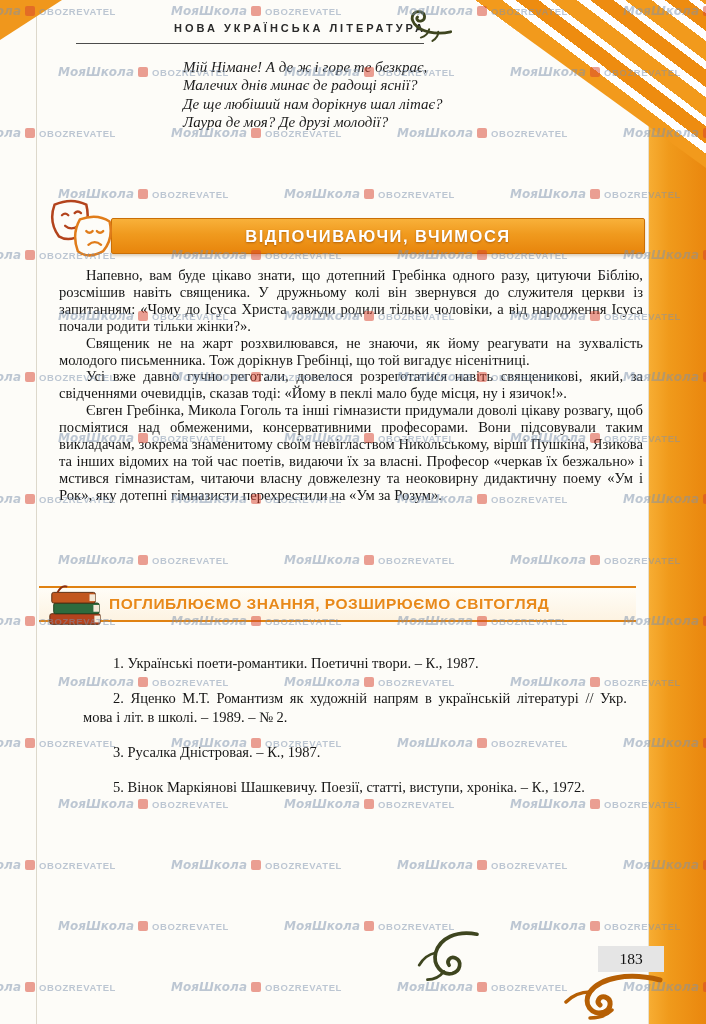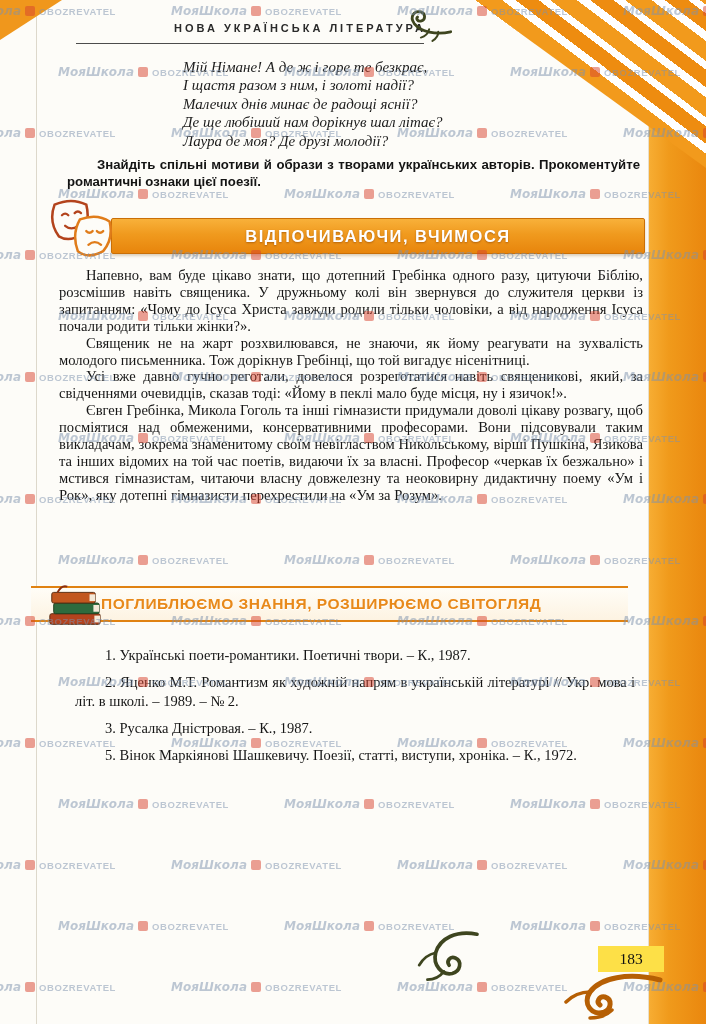--- a/index.html
+++ b/index.html
@@ -67,42 +67,42 @@
   }
   .masks-icon{position:absolute; top:196px; left:44px; width:74px; height:68px; z-index:5;}
   
   .paragraphs{
     position:absolute; top:267px; left:59px; width:584px; z-index:4;
     font-size:14.6px; line-height:16.9px; text-align:justify;
   }
   .paragraphs p{margin:0; text-indent:27px;}
   
   .banner2{
-    position:absolute; top:586px; left:31px; width:597px; height:36px; z-index:4;
+    position:absolute; top:586px; left:39px; width:597px; height:36px; z-index:4;
     border-top:2px solid #e08212; border-bottom:2px solid #e08212;
     background:linear-gradient(180deg,#fffdf7,#fdf3e2);
     display:flex; align-items:center; padding-left:70px; box-sizing:border-box;
   }
   .banner2 span{
     font-family:"Liberation Sans", sans-serif; font-weight:bold;
     font-size:15.5px; letter-spacing:.5px; color:#e8891a;
     text-shadow:0 1px 0 #fff;
   }
   .books-icon{position:absolute; top:576px; left:44px; width:62px; height:56px; z-index:5;}
   
   .references{
     position:absolute; top:638px; left:67px; width:576px; z-index:4;
     font-size:14.5px; line-height:19px; text-align:justify;
   }
-  .references p{margin:8px; text-indent:30px;}
+  .references p{margin:16px; text-indent:30px;}
   
   .bottom-ornament{position:absolute; top:928px; left:404px; width:84px; height:62px; z-index:4;}
   .page-number{
     position:absolute; top:946px; left:598px; width:66px; height:26px; z-index:6;
-    background:#fde047; text-align:center; line-height:26px;
+    background:#e5e5e5; text-align:center; line-height:26px;
     font-size:15.5px; color:#111;
   }
   .band-flourish{position:absolute; top:970px; left:542px; width:122px; height:50px; z-index:7;}
   
   .watermark-layer{position:absolute; inset:0; z-index:40; pointer-events:none;}
   .wm{position:absolute; display:flex; align-items:center; gap:4px; opacity:.5; white-space:nowrap;}
   .wm-brand{font:italic bold 12px "DejaVu Sans", sans-serif; color:#7d92ae; font-style:italic;}
   .wm-sq{display:inline-block; width:10px; height:10px; background:#d8432e; border-radius:2px;}
   .wm-site{font:bold 9.5px "Liberation Sans", sans-serif; letter-spacing:.6px; color:#7d92ae; text-decoration:none;}
 </style>
@@ -120,27 +120,25 @@
   <div class="header-rule"></div>
   <div class="header-ornament">
     <svg viewBox="0 0 70 46" width="58" height="42">
       <path d="M66 30 C48 34 30 30 22 20 C16 12 22 4 30 6 C36 8 36 16 30 17 C26 18 24 14 26 12" fill="none" stroke="#3e451f" stroke-width="3.4" stroke-linecap="round"></path>
       <path d="M40 27 q-2 8 -10 10 M51 30 q0 7 -7 11" fill="none" stroke="#3e451f" stroke-width="2.4" stroke-linecap="round"></path>
     </svg>
   </div>
 
   <div class="poem">
       <div>Мій Німане! А де ж і горе те безкрає,</div>
-      <div>І щастя разом з ним, і золоті надії?</div>
       <div>Малечих днів минає де радощі яснії?</div>
       <div>Де ще любіший нам дорікнув шал літає?</div>
       <div>Лаура де моя? Де друзі молодії?</div>
     </div>
 
-  <div class="task">Знайдіть спільні мотиви й образи з творами українських авторів. Прокоментуйте романтичні ознаки цієї поезії.</div>
 
   <div class="banner1">
     <span>ВІДПОЧИВАЮЧИ, ВЧИМОСЯ</span>
   </div>
   <div class="masks-icon">
     <svg viewBox="0 0 70 64" width="74" height="68">
       <path d="M10 8 Q26 1 40 8 Q44 24 36 36 Q24 44 14 38 Q4 24 10 8 Z" fill="#fdfcf8" stroke="#b3431c" stroke-width="2.4" stroke-linecap="round"></path>
       <path d="M17 18 q3 -3 6 0 M29 16 q3 -3 6 0 M20 28 q6 5 12 0" fill="none" stroke="#b3431c" stroke-width="2.2" stroke-linecap="round"></path>
       <path d="M34 22 Q50 16 62 24 Q66 40 56 52 Q42 60 32 52 Q26 36 34 22 Z" fill="#fdfcf8" stroke="#e07c1a" stroke-width="2.4" stroke-linecap="round"></path>
       <path d="M40 33 q3 3 6 0 M50 33 q3 3 6 0 M42 46 q6 -5 12 0" fill="none" stroke="#e07c1a" stroke-width="2.2" stroke-linecap="round"></path>

